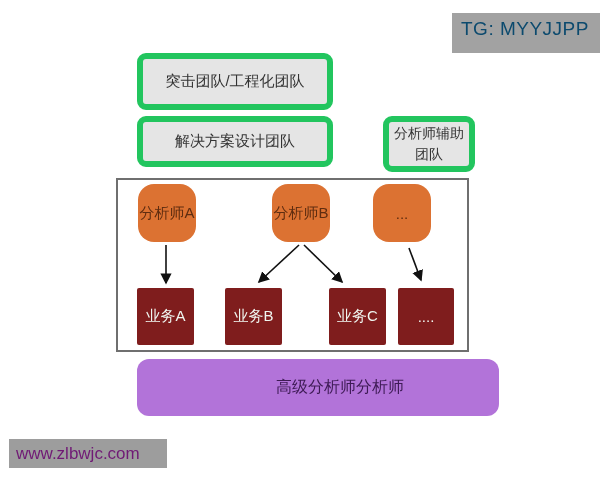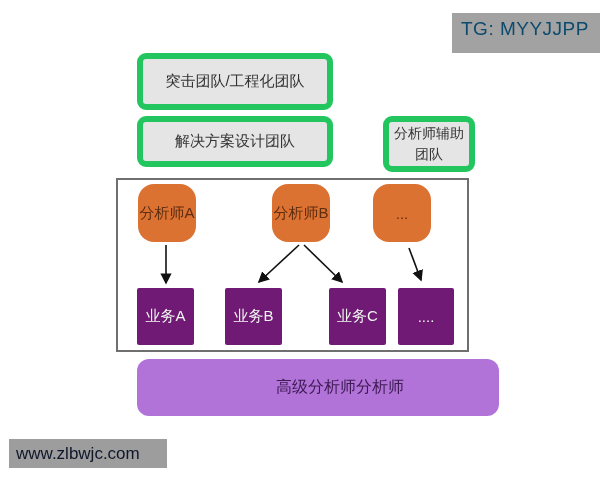--- a/index.html
+++ b/index.html
@@ -27,35 +27,35 @@
   .analyst{
     position:absolute;width:58px;height:58px;top:184px;border-radius:16px;
     background:#dc7232;color:#5f2d10;font-size:15px;
     display:flex;align-items:center;justify-content:center;text-align:center;
   }
   .analyst.a1{left:138px;}
   .analyst.a2{left:272px;}
   .analyst.a3{left:373px;}
   .business{
     position:absolute;width:57px;height:57px;top:288px;border-radius:2px;
-    background:#701a75;color:#f0f6f0;font-size:15px;
+    background:#7f1d1d;color:#f0f6f0;font-size:15px;
     display:flex;align-items:center;justify-content:center;text-align:center;
   }
   .business.g1{left:137px;}
   .business.g2{left:225px;text-align:right;}
   .business.g3{left:329px;}
   .business.g4{left:398px;width:56px;}
   .purple-box{
     position:absolute;left:137px;top:359px;width:318px;height:57px;border-radius:12px;
     background:#b273d9;color:#3e1b55;font-size:16px;
     display:flex;align-items:center;justify-content:center;padding-left:44px;
   }
   .watermark{
     position:absolute;left:9px;top:439px;width:158px;height:29px;
-    background:#9d9d9d;color:#0f172a;font-size:17px;line-height:29px;
+    background:#9d9d9d;color:#701a75;font-size:17px;line-height:29px;
     padding-left:7px;box-sizing:border-box;white-space:nowrap;
   }
   svg.arrows{position:absolute;left:0;top:0;width:600px;height:480px;pointer-events:none;}
 </style>
 </head>
 <body>
 
 <div class="canvas">
 
   <div class="tg-badge">TG: MYYJJPP</div>

